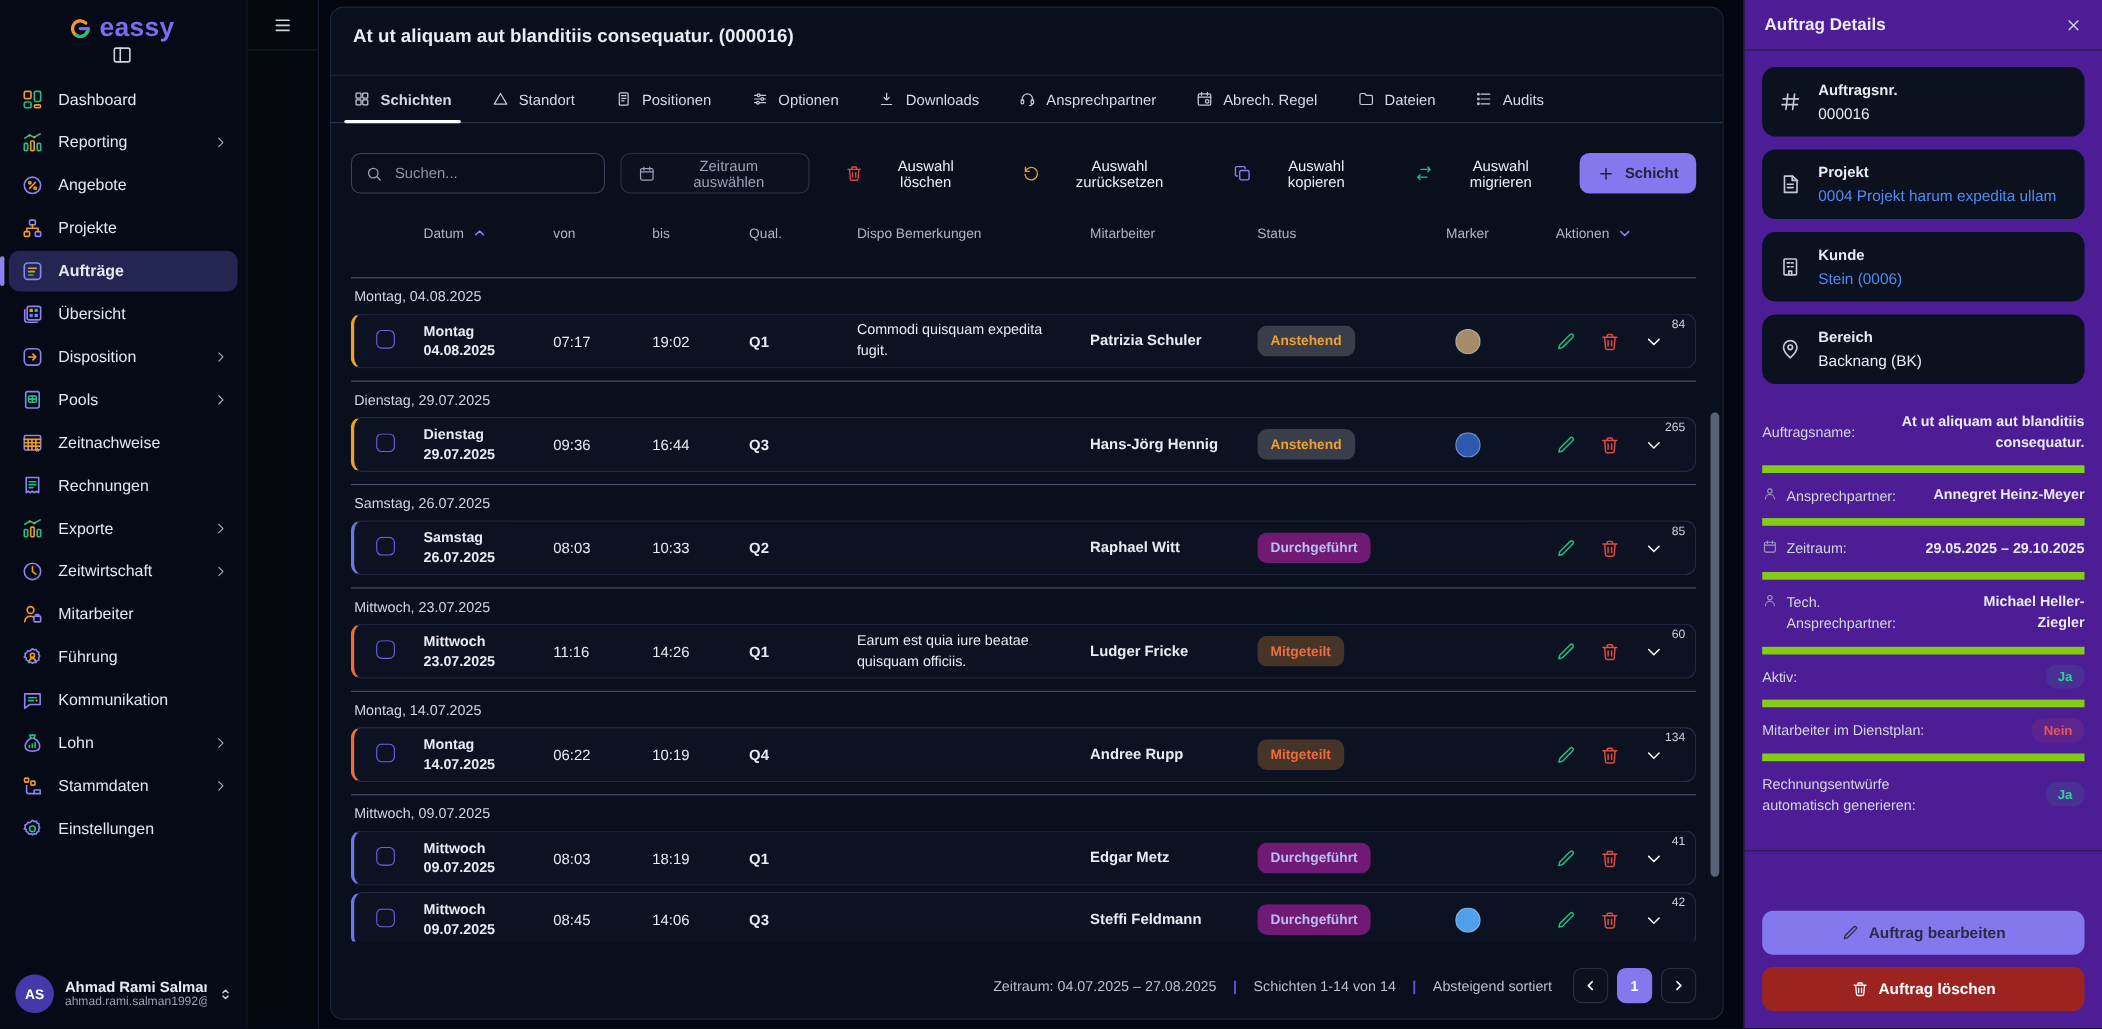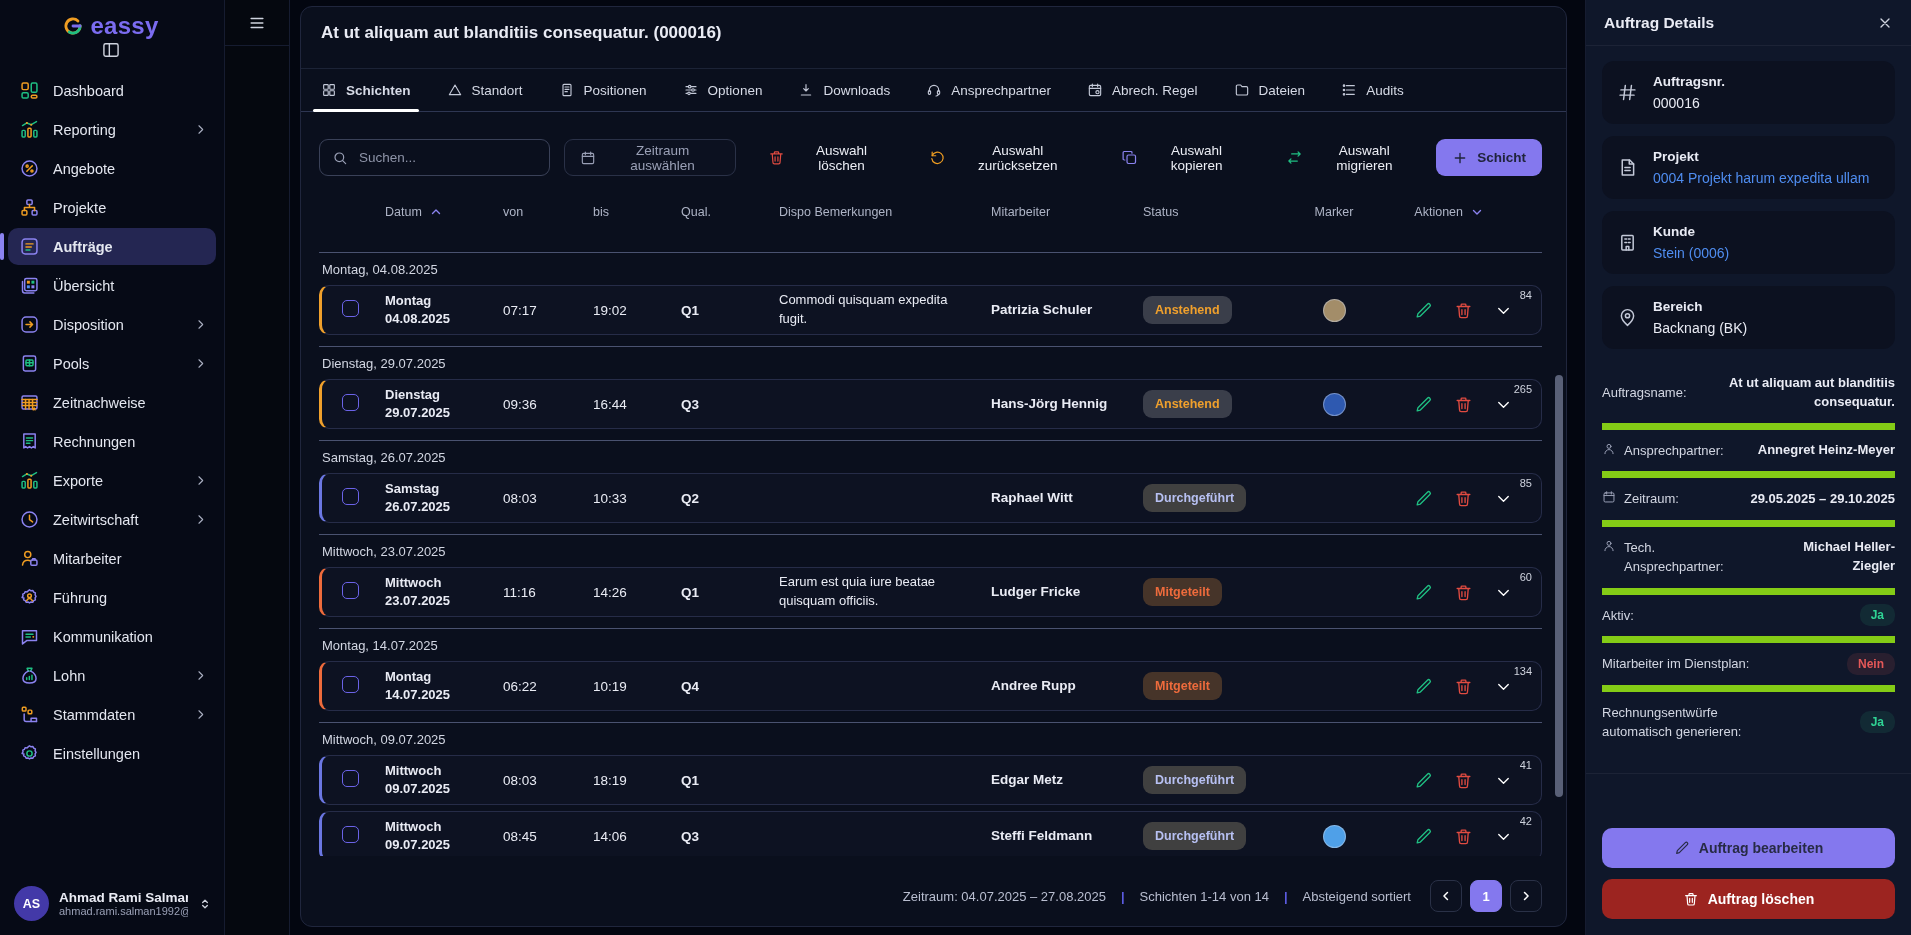--- a/index.html
+++ b/index.html
@@ -78,39 +78,39 @@
   .b-durchgefuehrt { border-left-color:#6b77e2; }
   .row-cell { overflow:hidden; }
   .checkbox { width:17px; height:17px; border:1.6px solid #6b63e8; border-radius:5px; display:inline-block; cursor:pointer; margin-left:9px; }
   .datum { display:flex; flex-direction:column; line-height:1.4; font-weight:700; font-size:13px; }
   .qual { font-weight:700; }
   .bem { font-size:13px; line-height:1.45; white-space:normal; padding-right:16px; }
   .name { font-weight:700; font-size:13.5px; line-height:1.4; padding-right:24px; white-space:normal; }
   .badge { display:inline-block; padding:7px 12px; border-radius:9px; font-size:12.5px; font-weight:600; }
   .badge.anstehend { color:#f0a02c; background:#3a3e4a; }
   .badge.mitgeteilt { color:#ee6b3c; background:#463429; }
-  .badge.durchgefuehrt { color:#b7c0f2; background:#404040; }
+  .badge.durchgefuehrt { color:#b7c0f2; background:#701a75; }
   .marker { display:flex; justify-content:center; }
   .marker-dot { width:23px; height:23px; border-radius:50%; border:1px solid rgba(200,210,230,.45); cursor:pointer; }
   .actions { display:flex; justify-content:flex-end; gap:21px; align-items:center; }
   .actions .icn { cursor:pointer; }
   .actions .icn svg { width:19px; height:19px; }
   .act-green { color:#1fbf83; } .act-red { color:#e14b41; } .act-white { color:#fff; }
   .row-num { position:absolute; top:3px; right:9px; font-size:11px; color:#cfd3de; }
 
   .tfoot { margin-top:auto; display:flex; align-items:center; justify-content:flex-end; gap:15px; padding:12px 0 2px 0; font-size:13px; color:#b9bed0; }
   .tfoot .sep { color:#5b5be0; font-weight:700; }
   .pager { display:flex; gap:8px; margin-left:4px; }
   .pg-btn { width:32px; height:32px; border-radius:8px; border:1px solid #2a3147; background:#0c1120; color:#fff; display:flex; align-items:center; justify-content:center; cursor:pointer; font-size:13px; font-family:inherit; }
   .pg-btn .icn svg { width:14px; height:14px; stroke-width:2.6; }
   .pg-btn.active { background:#8478ee; border-color:#8478ee; font-weight:600; }
   .scroll-thumb { position:absolute; right:3px; top:40%; height:46%; width:8px; border-radius:4px; background:#596077; cursor:grab; }
 
   
-  .details { width:326px; min-width:326px; background:#0f172a; border-left:1px solid #161c30; padding:0 16px; display:flex; flex-direction:column; }
+  .details { width:326px; min-width:326px; background:#4c1d95; border-left:1px solid #161c30; padding:0 16px; display:flex; flex-direction:column; }
   .det-head { display:flex; align-items:center; justify-content:space-between; height:46px; font-size:15.5px; font-weight:700; margin:0 -16px; padding:0 18px; border-bottom:1px solid #1c2336; }
   .det-close { color:#cfd3de; cursor:pointer; }
   .det-close svg { width:16px; height:16px; }
   .det-cards { display:flex; flex-direction:column; gap:12px; padding:15px 0 6px 0; }
   .det-card { display:flex; gap:15px; align-items:center; background:#0c1120; border-radius:12px; padding:13px 15px; }
   .det-ic { color:#c4c9d8; }
   .det-ic svg { width:21px; height:21px; }
   .det-card-label { font-size:13.5px; font-weight:700; margin-bottom:6px; }
   .det-card-value { font-size:14px; color:#e9ebf4; }
   .det-card-value.link { color:#4f8df0; cursor:pointer; }

